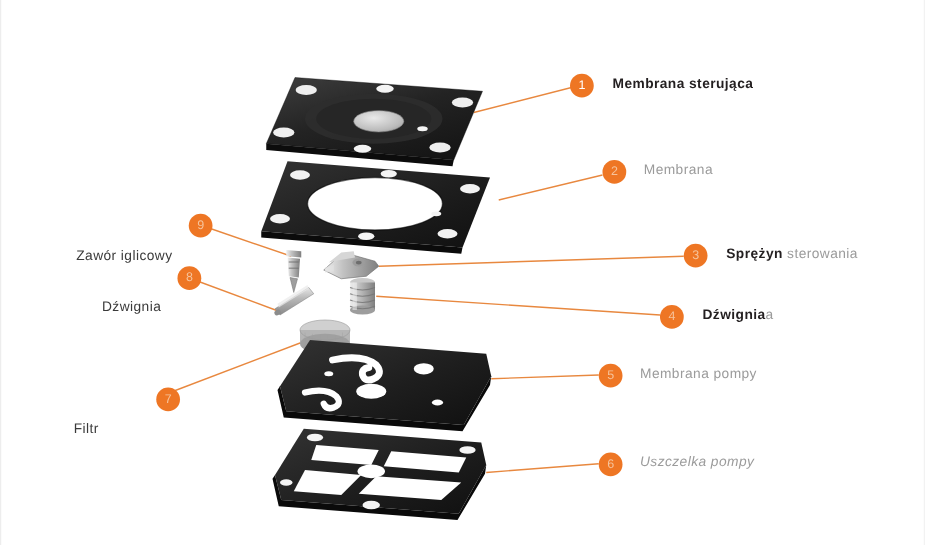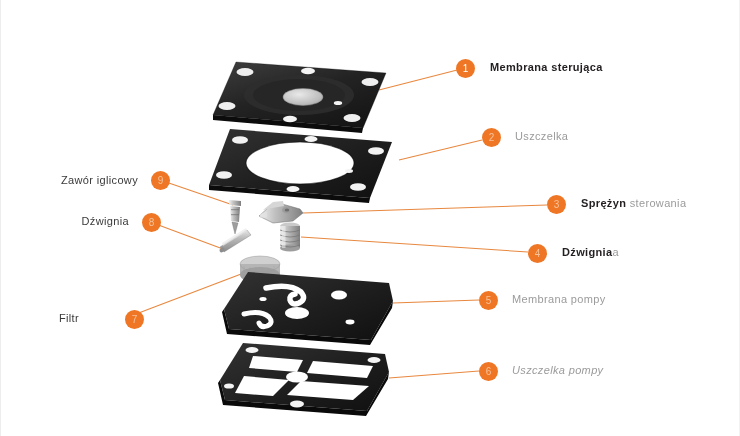--- a/index.html
+++ b/index.html
@@ -28,21 +28,21 @@
     height: 436px;
   }
   .callout-label {
     position: absolute;
     font-size: 11px;
     letter-spacing: 0.35px;
     white-space: nowrap;
     line-height: 1;
   }
   .label-right { text-align: left; }
-  .label-left  { text-align: left; }
+  .label-left  { text-align: left; margin-top: 25px; }
   .txt-dark  { color: #231f20; font-weight: bold; }
   .txt-gray  { color: #9b9b9b; font-weight: normal; }
   .txt-plain { color: #3a3a3a; font-weight: normal; }
   .badge-num {
     position: absolute;
     width: 19px;
     height: 19px;
     border-radius: 50%;
     background: #ee7624;
     color: #ffffff;
@@ -210,21 +210,21 @@
     </g>
   </svg>
 
   <div>
     <div class="badge-num" style="left:455px; top:59px;">1</div>
     <div class="callout-label label-right" style="left:489px; top:62px;"><span class="txt-dark">Membrana sterująca</span></div>
   </div>
 
   <div>
     <div class="badge-num badge-soft" style="left:481px; top:128px;">2</div>
-    <div class="callout-label label-right" style="left:514px; top:131px;"><span class="txt-gray">Uszczelka</span></div>
+    <div class="callout-label label-right" style="left:514px; top:131px;"><span class="txt-gray">Membrana</span></div>
   </div>
 
   <div>
     <div class="badge-num badge-soft" style="left:546px; top:195px;">3</div>
     <div class="callout-label label-right" style="left:580px; top:198px;"><span class="txt-dark">Sprężyn</span><span class="txt-gray"> sterowania</span></div>
   </div>
 
   <div>
     <div class="badge-num badge-soft" style="left:527px; top:244px;">4</div>
     <div class="callout-label label-right" style="left:561px; top:247px;"><span class="txt-dark">Dźwignia</span><span class="txt-gray">a</span></div>

